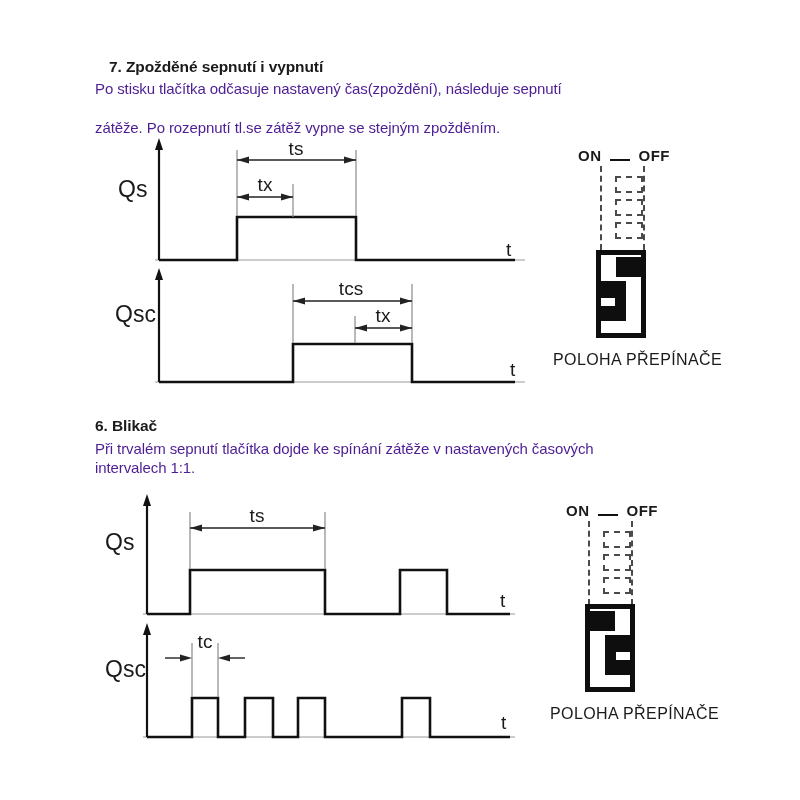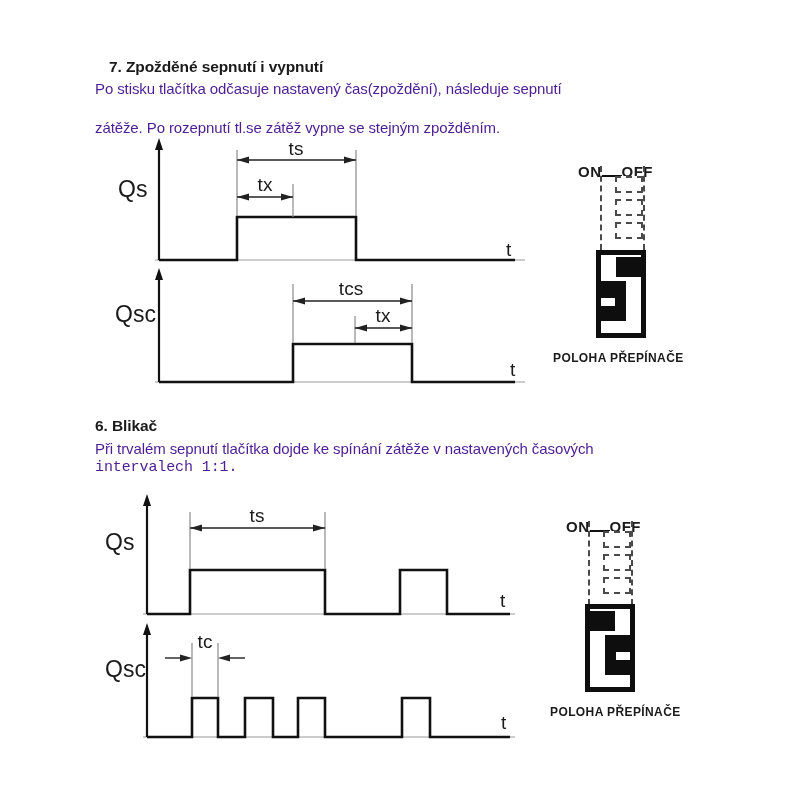--- a/index.html
+++ b/index.html
@@ -9,41 +9,41 @@
   }
   .h{position:absolute;font-weight:bold;font-size:15.5px;letter-spacing:-0.1px;white-space:nowrap;}
   .b{position:absolute;font-size:15px;letter-spacing:-0.1px;white-space:nowrap;color:#4c1d95;}
   svg{position:absolute;overflow:visible;}
   svg text{font-family:"Liberation Sans", sans-serif;fill:#1a1a1a;}
   .sigtext{font-size:23px;}
   .dimtext{font-size:19px;}
   .ttext{font-size:19px;}
 
   
-  .onoff{position:absolute;display:flex;justify-content:flex-start;align-items:flex-end;
-         width:92px;font-weight:bold;font-size:15px;letter-spacing:0.5px;margin-top:16px;}
+  .onoff{position:absolute;display:flex;justify-content:space-between;align-items:flex-end;
+         width:92px;font-weight:bold;font-size:15px;letter-spacing:0.5px;}
   .onoff .mid{width:20px;height:0;border-top:2px solid #111;margin-bottom:3px;}
   .ghost{position:absolute;width:45px;height:84px;box-sizing:border-box;
          border-left:2px dashed #4a4a4a;border-right:2px dashed #4a4a4a;}
   .ghost-t{width:28px;height:17px;box-sizing:border-box;border:2px dashed #4a4a4a;
            margin:6px 0 0 auto;background:#fff;}
   .ghost-t:first-child{margin-top:10px;}
   .dipbox{position:absolute;width:50px;height:88px;box-sizing:border-box;
           border:5px solid #0e0e0e;background:#fff;}
   .dipinner{position:relative;width:100%;height:100%;}
   .dip-t{position:absolute;width:25px;background:#0e0e0e;}
   .dip-r0{top:2px;height:20px;}
   .dip-r1{top:26px;height:17px;}
   .dip-r2{top:51px;height:15px;}
   .dip-on{left:0;}
   .dip-off{right:0;}
   .dip-c{position:absolute;top:40px;height:13px;width:11px;background:#0e0e0e;}
   .dip-c.dip-on{left:14px;right:auto;}
   .dip-c.dip-off{right:14px;left:auto;}
-  .poloha{position:absolute;font-size:12px;font-weight:bold;letter-spacing:0.4px;white-space:nowrap;}
+  .poloha{position:absolute;font-size:16px;font-weight:normal;letter-spacing:0.4px;white-space:nowrap;}
 </style>
 </head>
 <body>
 
 <div class="h" style="left:95px;top:58px;margin-left:14px;">7. Zpožděné sepnutí i vypnutí</div>
 <div class="b" style="left:95px;top:80px;">Po stisku tlačítka odčasuje nastavený čas(zpoždění), následuje sepnutí</div>
 <div class="b" style="left:95px;top:99px;margin-top:20px;">zátěže. Po rozepnutí tl.se zátěž vypne se stejným zpožděním.</div>
 
 <svg style="left:95px;top:130px;" width="440" height="140" viewBox="0 0 440 140">
   <g>
@@ -116,21 +116,21 @@
       <div class="dip-t dip-r0 dip-off"></div>
       <div class="dip-t dip-r1 dip-on"></div>
       <div class="dip-t dip-r2 dip-on"></div>
       <div class="dip-c dip-on"></div>
     </div>
 </div>
 <div class="poloha" style="left:553px;top:351px;">POLOHA PŘEPÍNAČE</div>
 
 <div class="h" style="left:95px;top:417px;">6. Blikač</div>
 <div class="b" style="left:95px;top:440px;text-align:right;">Při trvalém sepnutí tlačítka dojde ke spínání zátěže v nastavených časových</div>
-<div class="b" style="left:95px;top:459px;font-family:Liberation Mono, monospace;">intervalech 1:1.</div>
+<div class="b" style="left:95px;top:459px;">intervalech 1:1.</div>
 
 <svg style="left:95px;top:488px;" width="440" height="132" viewBox="0 0 440 132">
   <g>
     <line x1="48" y1="126" x2="420" y2="126" stroke="#999" stroke-width="1.2"></line>
     <line x1="52" y1="126" x2="52" y2="16" stroke="#111" stroke-width="2.2"></line>
     <polygon points="52,6 48,18 56,18" fill="#111"></polygon>
   </g>
   <path d="M52,126 H95 V82 H230 V126 H305 V82 H352 V126 H415" fill="none" stroke="#111" stroke-width="2.6"></path>
   <g stroke="#8a8a8a" stroke-width="1.2">
     <line x1="95" y1="24" x2="95" y2="81"></line>

